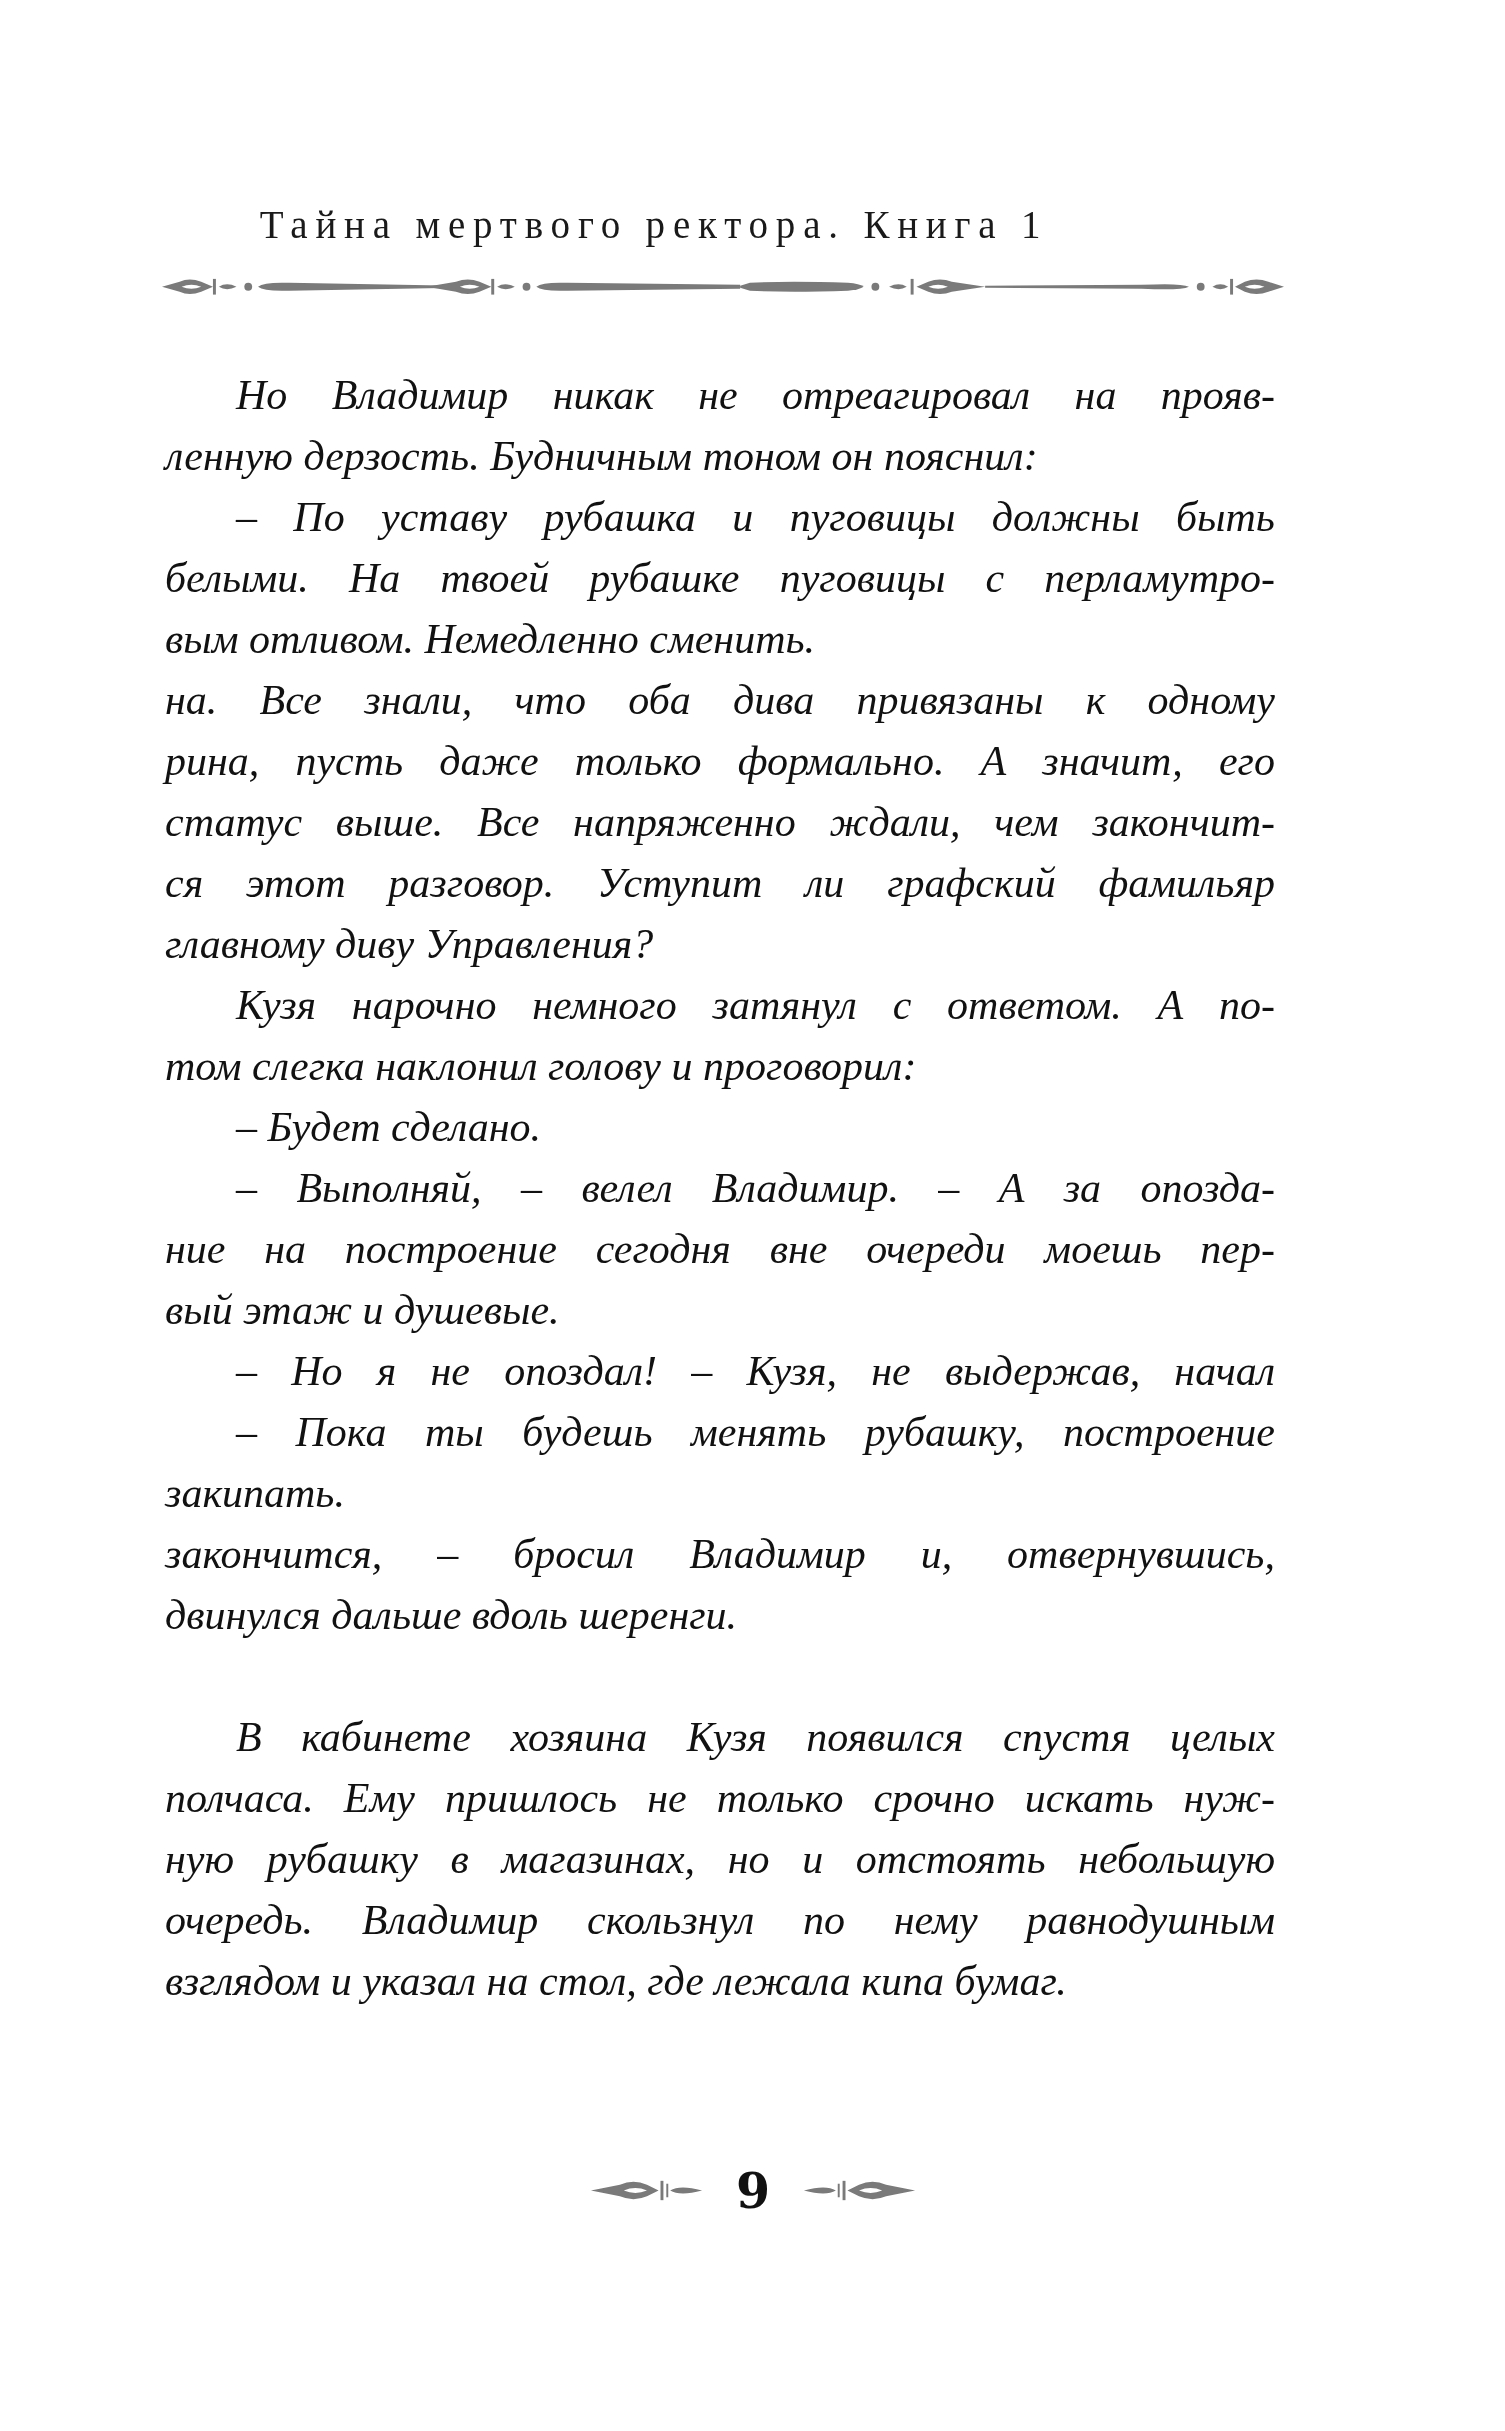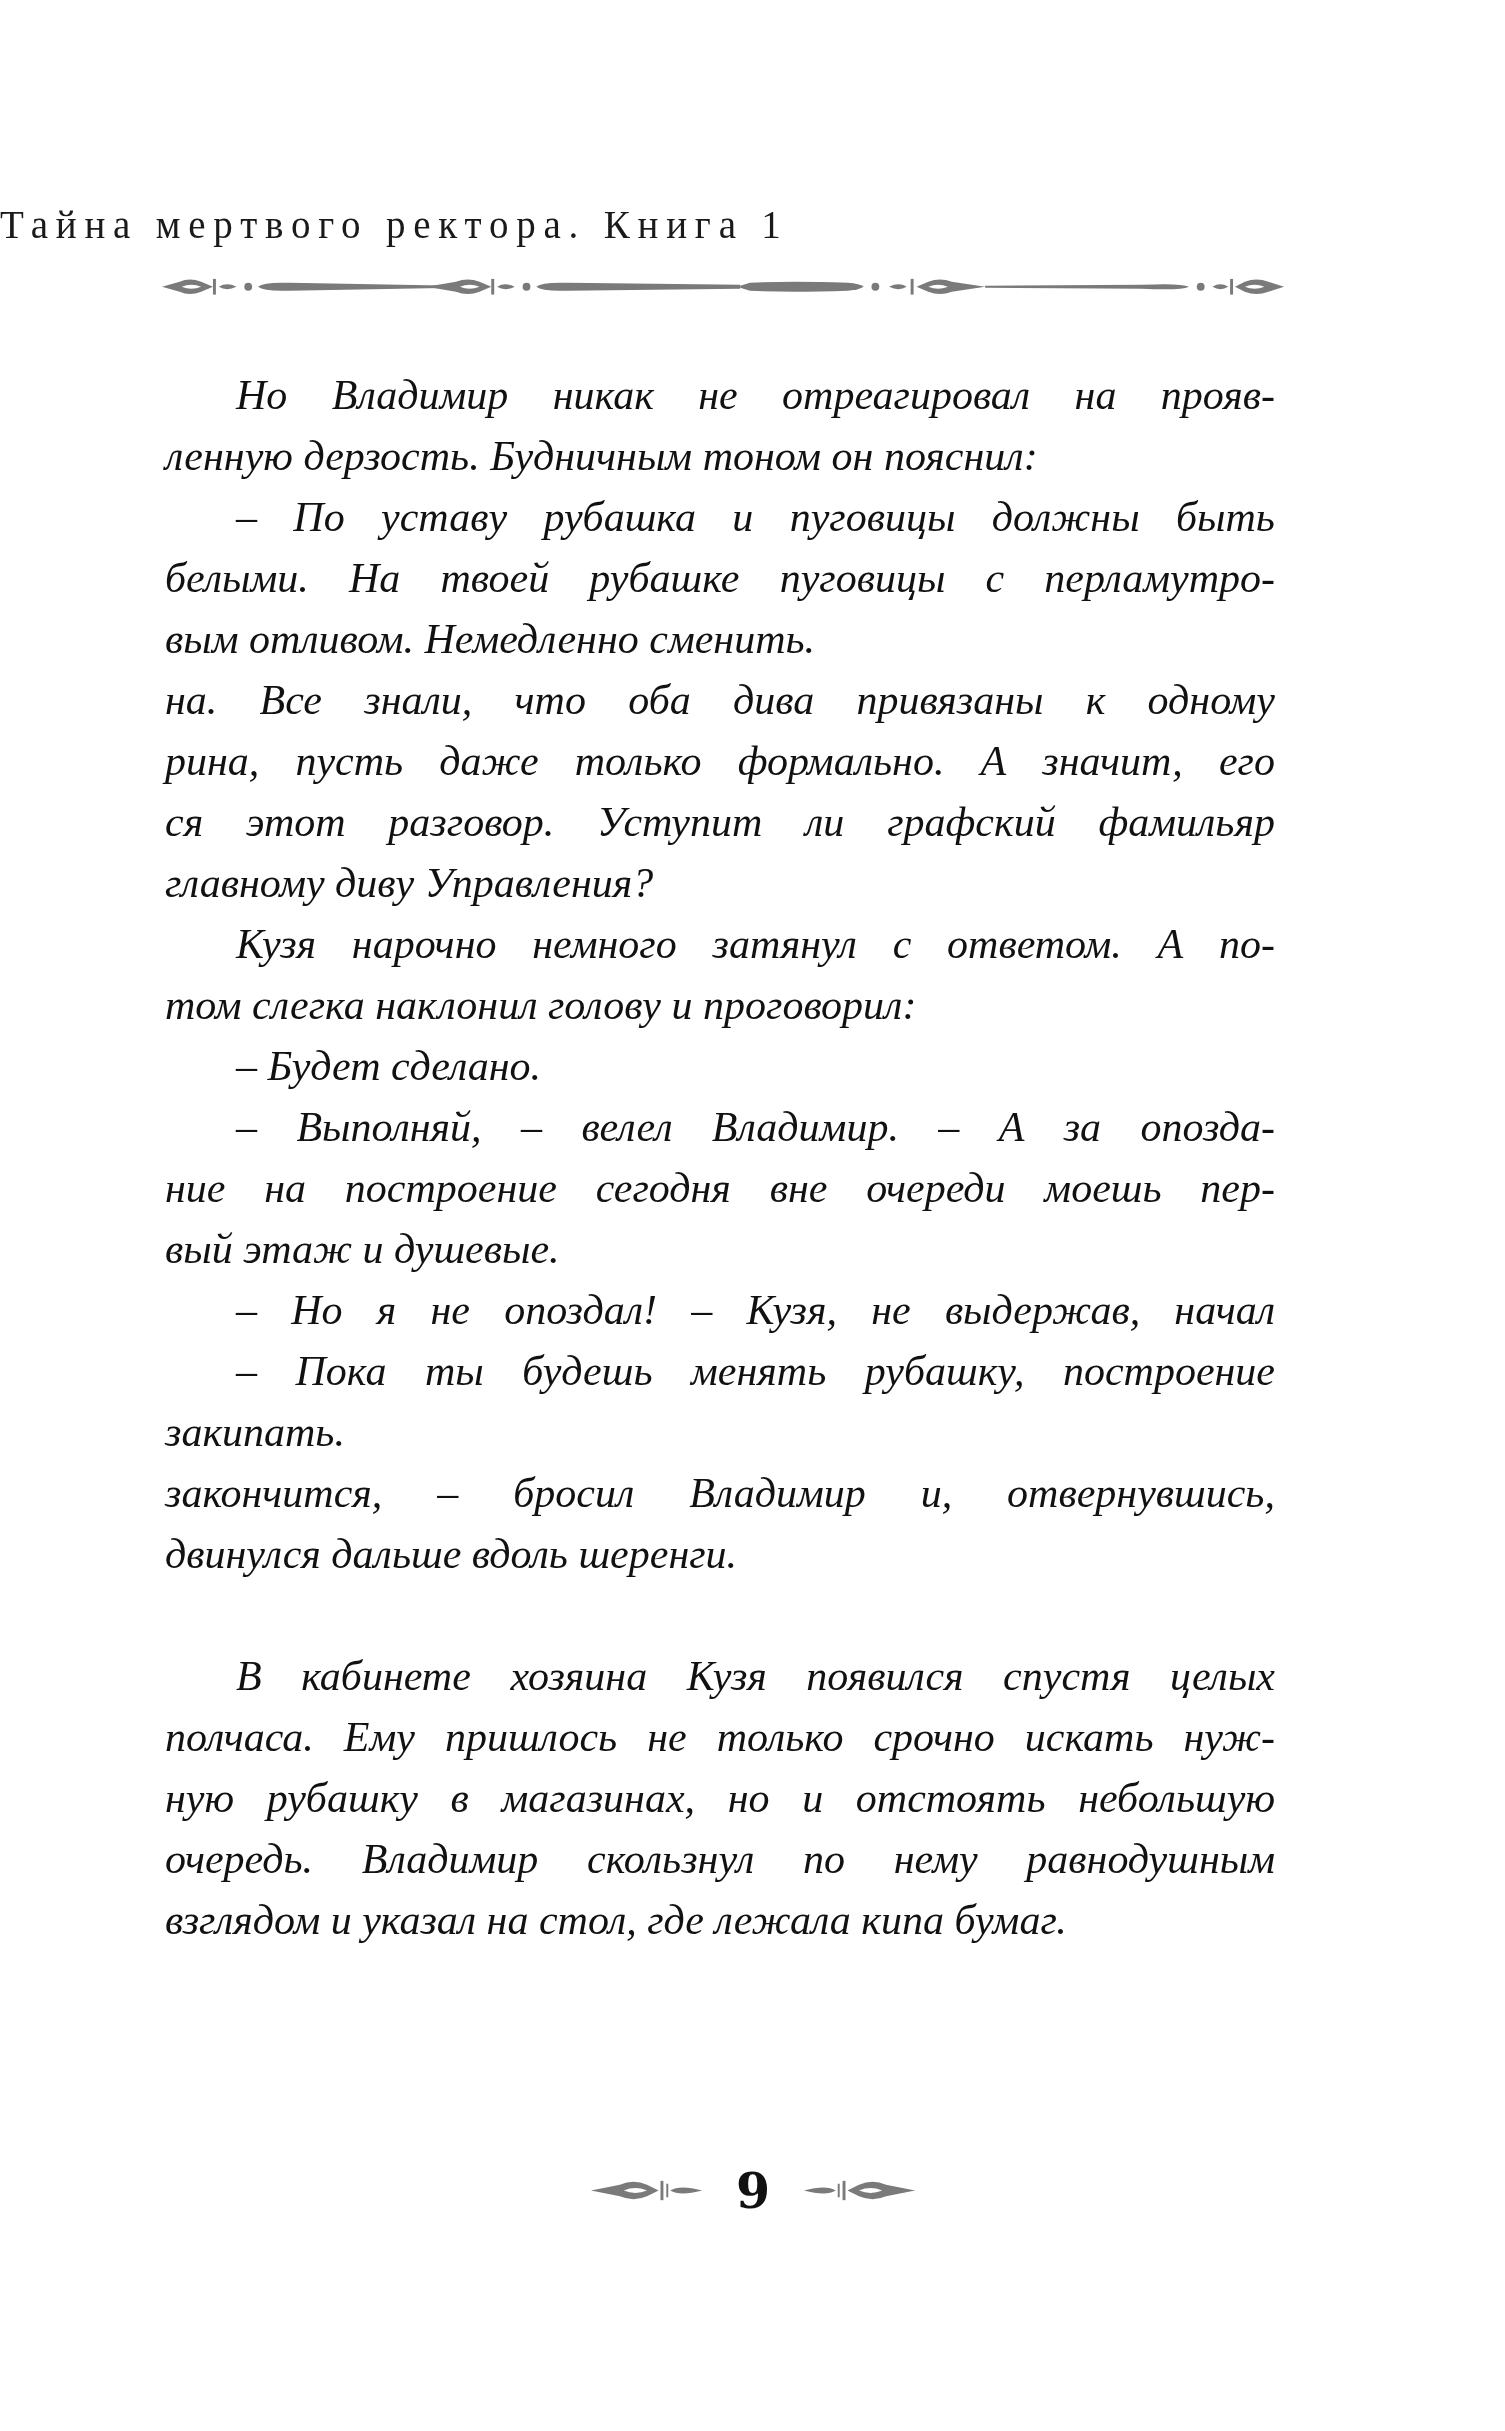--- a/index.html
+++ b/index.html
@@ -1,18 +1,18 @@
 <!DOCTYPE html>
 <html><head>
 <meta charset="utf-8">
 <style>
   html, body { margin:0; padding:0; background:#ffffff; }
   body { width:1506px; height:2432px; position:relative; overflow:hidden;
          font-family: "Liberation Serif", "DejaVu Serif", serif; color:#111; }
-  .running-head { position:absolute; top:202px; left:0; width:1308px; text-align:left;
+  .running-head { position:absolute; top:202px; left:0; width:1308px; text-align:center;
          font-size:39px; letter-spacing:7.8px; color:#1a1a1a; }
   .rule { position:absolute; top:274px; left:162px; width:1122px; height:25.5px; }
   .body { position:absolute; top:365px; left:165px; width:1110px; }
   .line { font-size:42px; line-height:61px; height:61px; white-space:nowrap;
           text-align:justify; text-align-last:justify;font-style:italic; }
   .line.last { text-align-last:left; }
   .line.indent { padding-left:71px; }
   .gap { height:61px; }
   .folio { position:absolute; top:2161px; left:0; width:1506px; height:59px;
            display:flex; justify-content:center; align-items:center; gap:33px; }
@@ -54,20 +54,21 @@
 </svg>
 
 <div class="body" id="body-text">
     <div class="line indent">Но Владимир никак не отреагировал на прояв-</div>
     <div class="line last">ленную дерзость. Будничным тоном он пояснил:</div>
     <div class="line indent">– По уставу рубашка и пуговицы должны быть</div>
     <div class="line">белыми. На твоей рубашке пуговицы с перламутро-</div>
     <div class="line last">вым отливом. Немедленно сменить.</div>
     <div class="line">на. Все знали, что оба дива привязаны к одному</div>
     <div class="line">рина, пусть даже только формально. А значит, его</div>
+    <div class="line">статус выше. Все напряженно ждали, чем закончит-</div>
     <div class="line">ся этот разговор. Уступит ли графский фамильяр</div>
     <div class="line last">главному диву Управления?</div>
     <div class="line indent">Кузя нарочно немного затянул с ответом. А по-</div>
     <div class="line last">том слегка наклонил голову и проговорил:</div>
     <div class="line indent last">– Будет сделано.</div>
     <div class="line indent">– Выполняй, – велел Владимир. – А за опозда-</div>
     <div class="line">ние на построение сегодня вне очереди моешь пер-</div>
     <div class="line last">вый этаж и душевые.</div>
     <div class="line indent">– Но я не опоздал! – Кузя, не выдержав, начал</div>
     <div class="line indent">– Пока ты будешь менять рубашку, построение</div>

